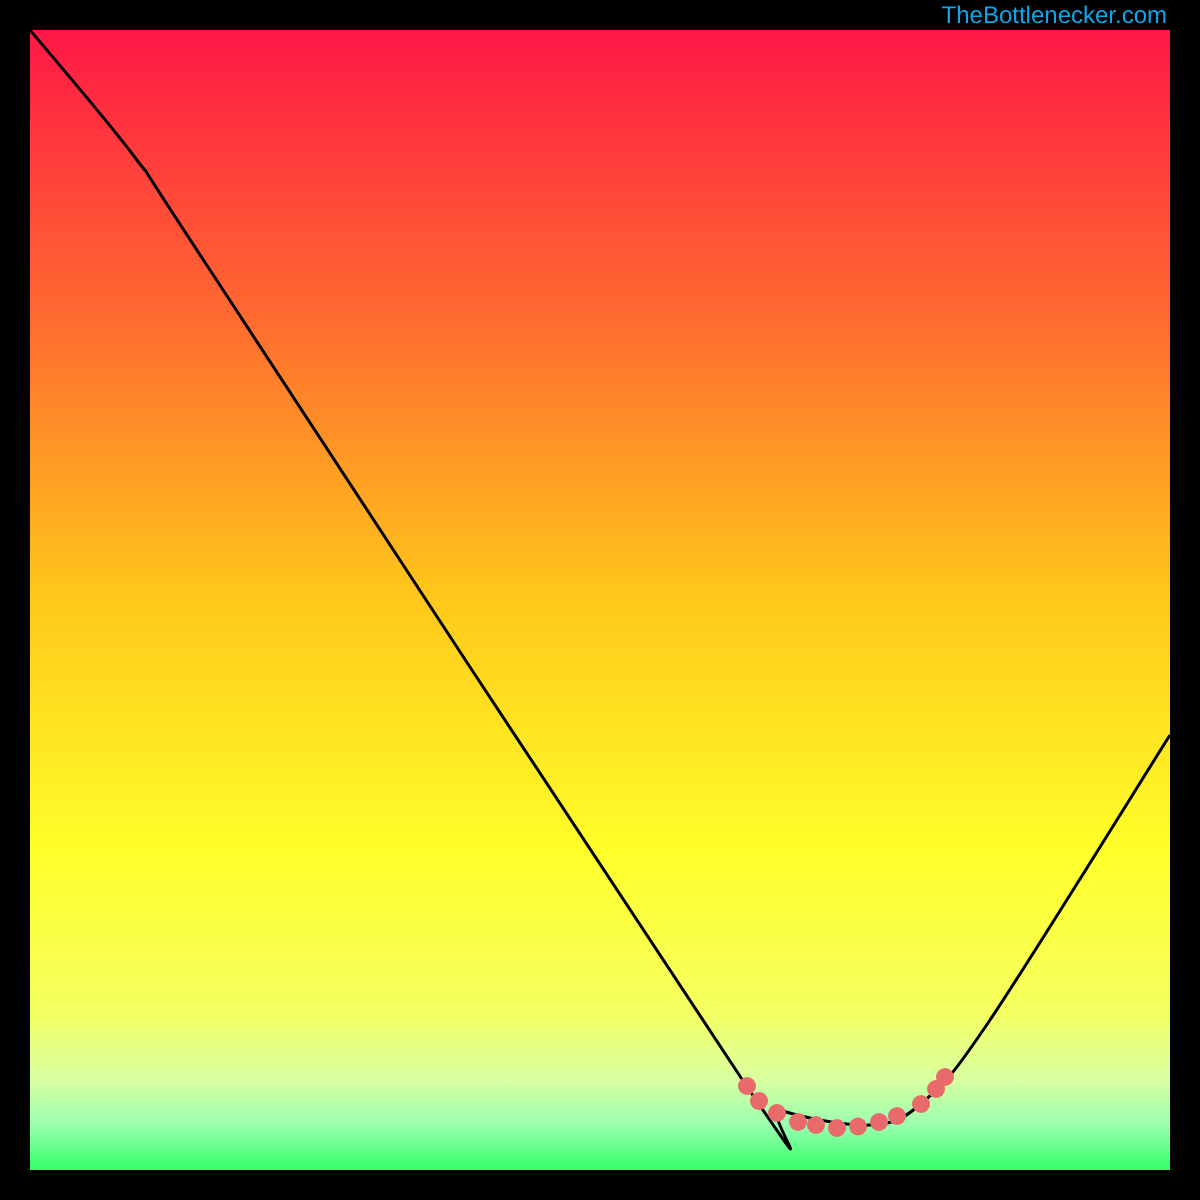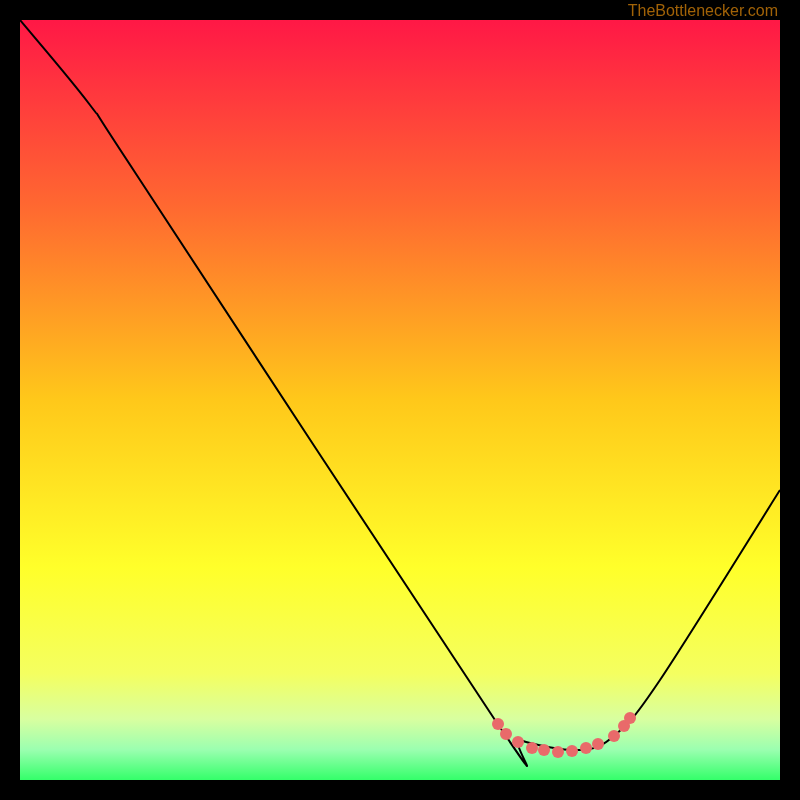--- a/index.html
+++ b/index.html
@@ -1,17 +1,17 @@
 <!DOCTYPE html>
 <html><head>
 <meta charset="utf-8">
 <style>
   html,body{margin:0;padding:0;width:800px;height:800px;background:#000;overflow:hidden;}
   .frame{position:absolute;left:20px;top:20px;width:760px;height:760px;}
-  .attribution{position:absolute;right:22px;top:2px;font:16px Arial,Helvetica,sans-serif;color:#a16207;user-select:none;}
+  .attribution{position:absolute;right:22px;top:2px;font:16px Arial,Helvetica,sans-serif;color:#0ea5e9;user-select:none;}
   svg{position:absolute;left:0;top:0;width:760px;height:760px;display:block;}
 </style>
 </head>
 <body>
 
 <div class="attribution">TheBottlenecker.com</div>
 
 <div class="frame">
   <svg id="chart" viewBox="0 0 760 760">
     <defs>

